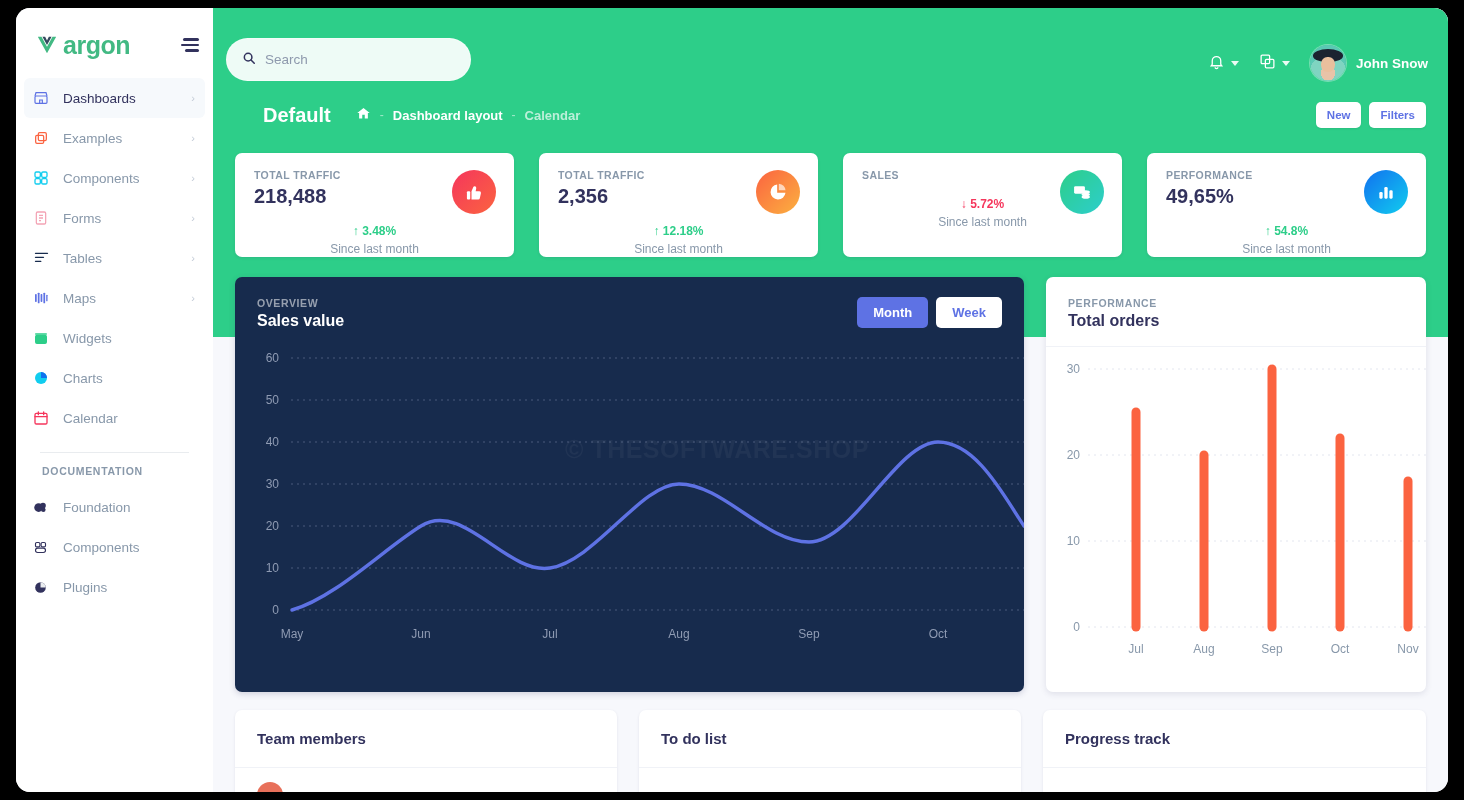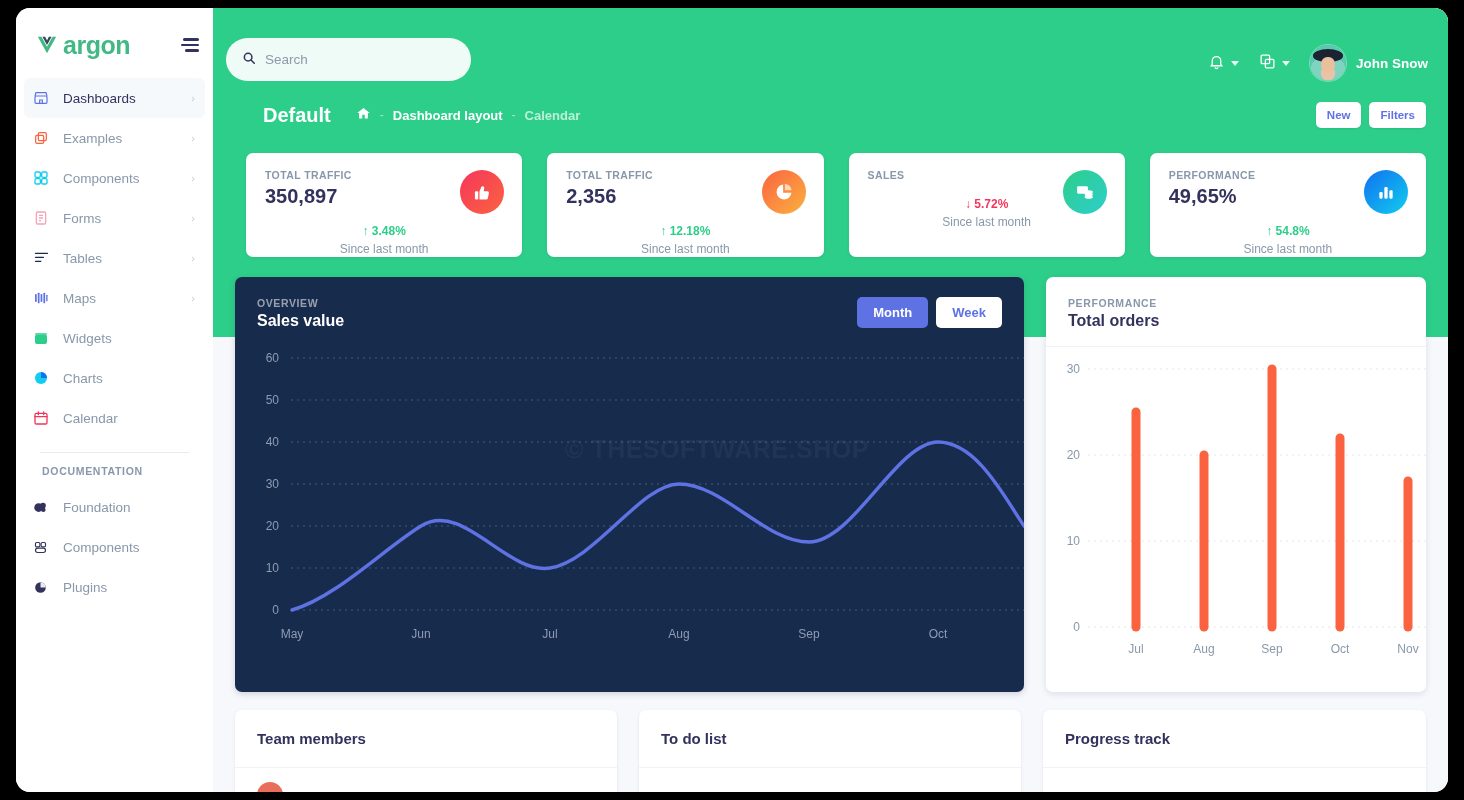--- a/index.html
+++ b/index.html
@@ -139,21 +139,20 @@
     padding: 7px 11px; cursor:pointer;
     box-shadow: 0 1px 2px rgba(0,0,0,.08);
     font-family:Liberation Sans, sans-serif;
   }
 
   
   .stats {
     position:relative; z-index:3;
     display:flex; gap: 25px;
     padding: 20px 22px 0 22px;
-    margin-left: 11px;
   }
   .stat {
     flex:1; background:#fff; border-radius:7px;
     padding: 16px 19px 14px 19px;
     box-shadow: 0 1px 3px rgba(50,50,93,.12);
     position:relative;
     height: 104px;
   }
   .stat-label { font-size:10.5px; font-weight:700; letter-spacing:.4px; color:#8898aa; text-transform:uppercase;}
   .stat-value { font-size:20px; font-weight:600; color:#32325d; margin-top:4px;}
@@ -426,21 +425,21 @@
       <div class="head-actions">
         <button class="hbtn">New</button>
         <button class="hbtn">Filters</button>
       </div>
     </div>
 
     <div class="stats">
 
       <div class="stat">
         <div class="stat-label">TOTAL TRAFFIC</div>
-        <div class="stat-value">350,897</div>
+        <div class="stat-value">218,488</div>
         <div class="stat-foot">
           <span class="stat-delta up"><span>↑</span> <span>3.48%</span></span>
           <span>Since last month</span>
         </div>
         <div class="stat-ico" style="background:linear-gradient(135deg,#f5365c,#fb6340)">
           <svg width="20" height="20" viewBox="0 0 24 24" fill="#fff">
               <path d="M9 21h8a2 2 0 0 0 2-1.6l1.3-6A2 2 0 0 0 18.3 11H14l.7-3.4A2.2 2.2 0 0 0 12.5 5c-.6 0-1 .3-1.3.9L9 11v10z"></path>
               <rect x="3.5" y="11" width="4" height="10" rx="1.3"></rect>
             </svg>
         </div>

